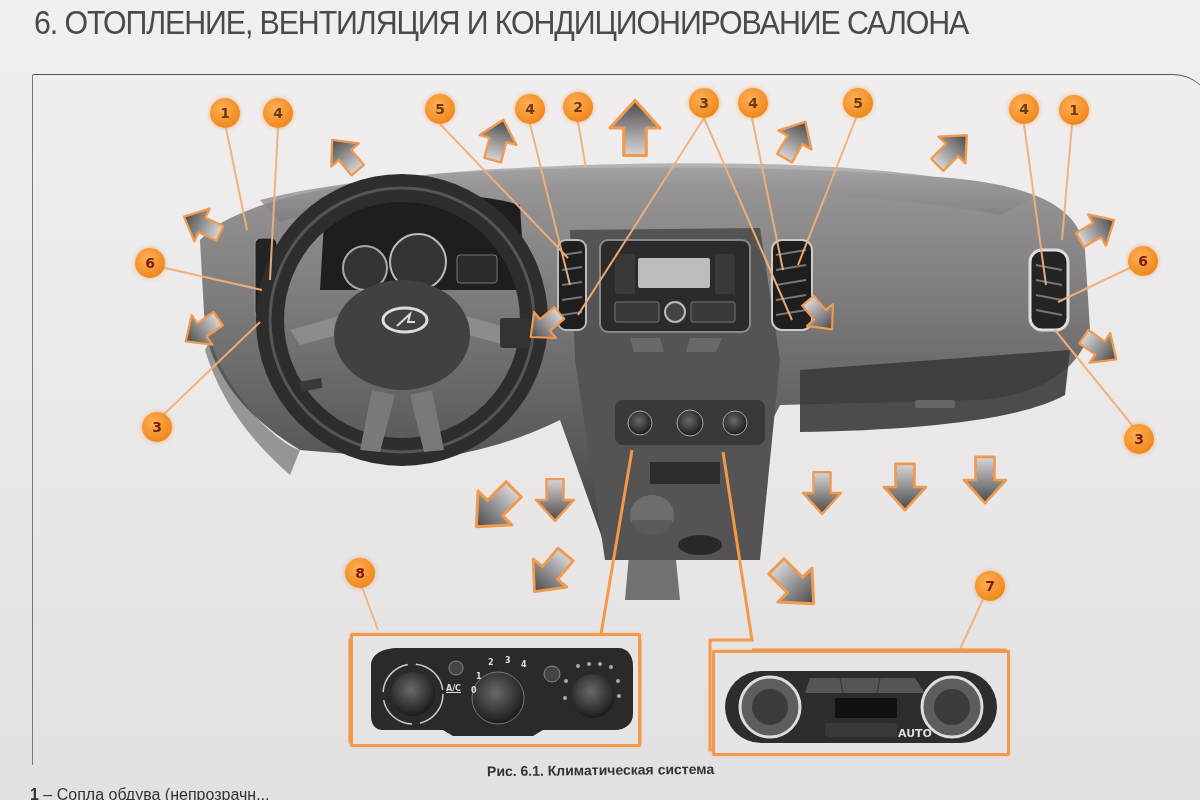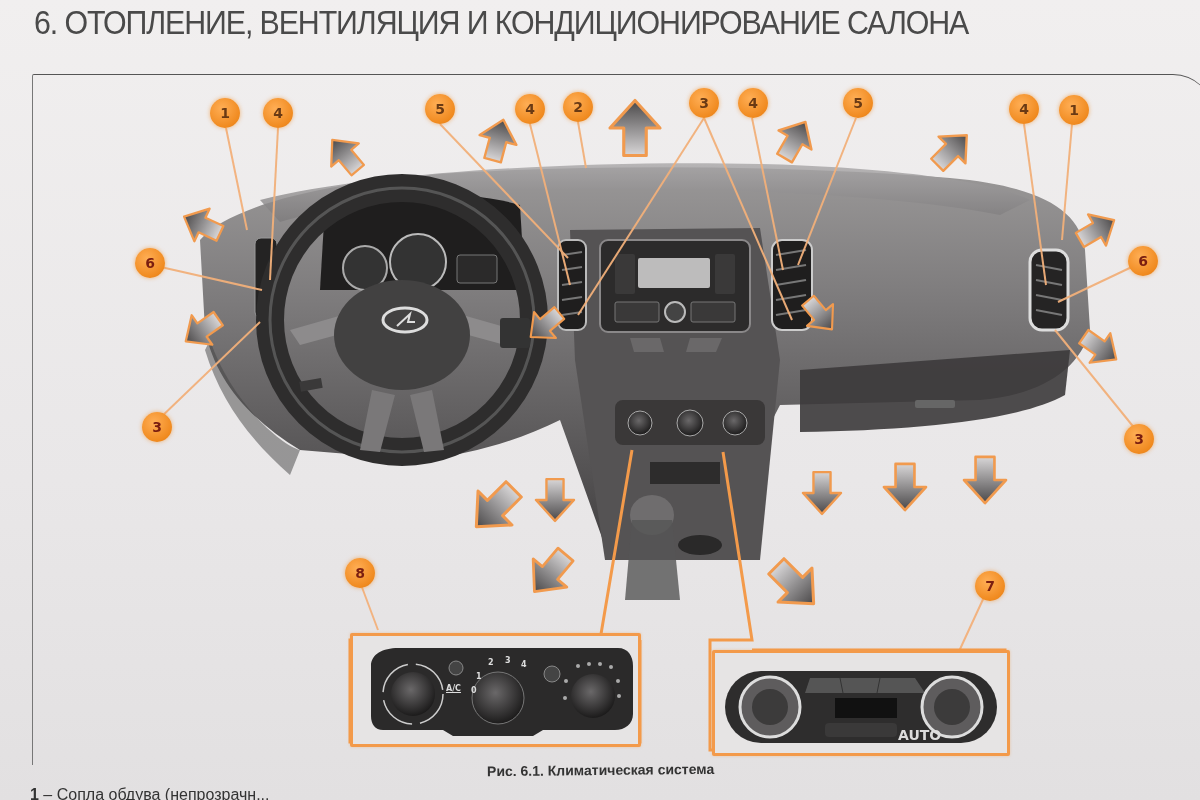--- a/index.html
+++ b/index.html
@@ -215,18 +215,18 @@
       <path d="M95,25 L200,25 L210,40 L90,40 Z" fill="#555"></path>
       <line x1="125" y1="25" x2="128" y2="40" stroke="#333"></line>
       <line x1="165" y1="25" x2="162" y2="40" stroke="#333"></line>
       <rect x="120" y="45" width="62" height="20" fill="#111"></rect>
       <circle cx="55" cy="54" r="30" fill="#5e5c5d" stroke="#ddd" stroke-width="3"></circle>
       <circle cx="55" cy="54" r="18" fill="#3c3b3b"></circle>
       <circle cx="237" cy="54" r="30" fill="#5e5c5d" stroke="#ddd" stroke-width="3"></circle>
       <circle cx="237" cy="54" r="18" fill="#3c3b3b"></circle>
       <rect x="110" y="70" width="72" height="14" rx="4" fill="#3a3939"></rect>
     </svg>
-    <span class="lbl" style="left:183px;top:74px;font-size:14px;">AUTO</span>
+    <span class="lbl" style="left:183px;top:74px;font-size:11px;">AUTO</span>
   </div>
 
   <div class="caption">Рис. 6.1. Климатическая система</div>
   <div class="legend"><b>1</b> <span>– Сопла обдува (непрозрачн...</span></div>
 </div>
 
 </body></html>

